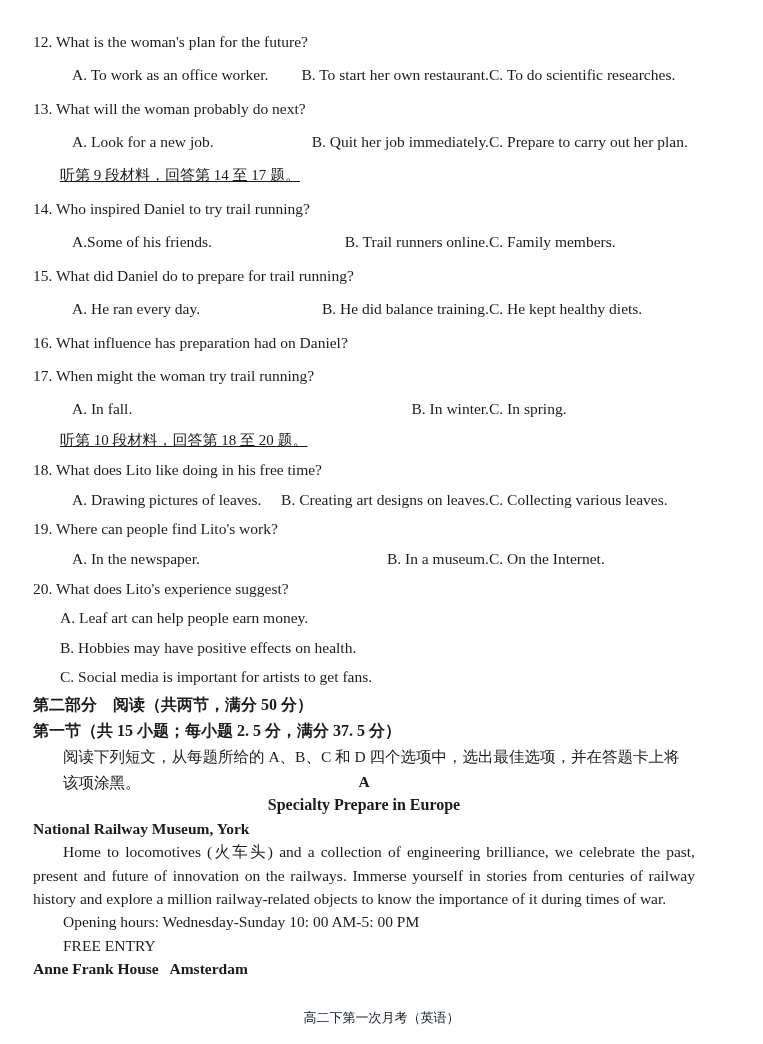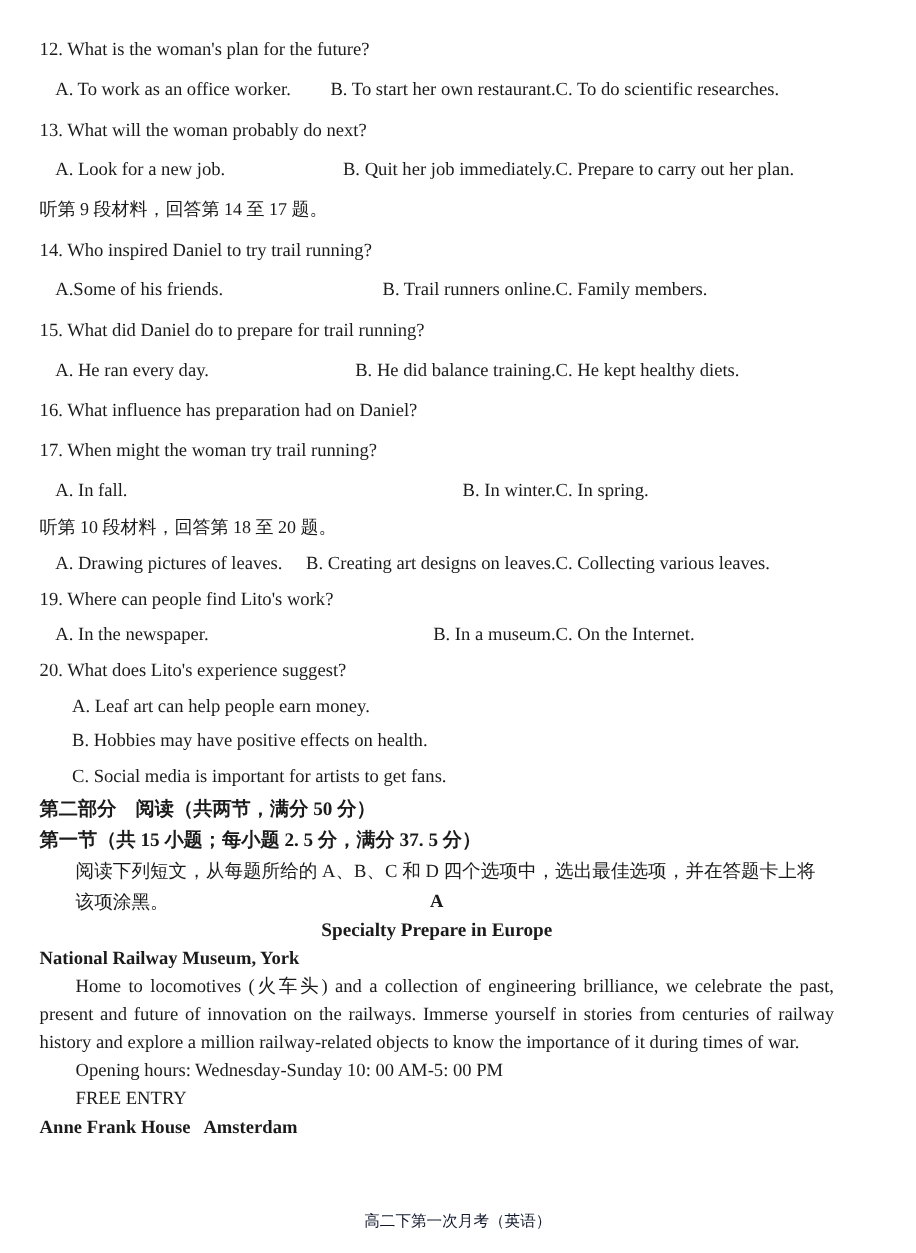--- a/index.html
+++ b/index.html
@@ -17,29 +17,29 @@
     width: 763px; height: 820px;
     padding: 14px 68px 0 33px;
   }
   
   .sec-listen-a .line { height: 33.4px; line-height: 33.4px; }
   
   .sec-listen-b .line { height: 29.6px; line-height: 29.6px; }
   .q-line { font-size: 15.5px; white-space: nowrap; }
   .opt-row {
     display: flex;
-    margin-left: 13px;
+    margin-left: 39px;
     font-size: 15.5px;
     white-space: nowrap;
   }
   .opt-a { width: 195px; flex: none; }
   .opt-b { width: 222px; flex: none; text-align: right; }
   .opt-c { flex: 1; }
   .opt-stacked { margin-left: 27px; font-size: 15.5px; white-space: nowrap; }
-  .cn-note { font-size: 15px; }
+  .cn-note { margin-left: 27px; font-size: 15px; text-decoration: underline; }
   
   .sec-part2 .line { height: 26px; line-height: 26px; }
   .cn-header { font-weight: bold; font-size: 16px; white-space: pre-wrap; }
   .cn-instr { margin-left: 30px; font-size: 15.5px; }
   
   .sec-passage { width: 662px; }
   .sec-passage .line { height: 23.4px; line-height: 23.4px; }
   .center { text-align: center; }
   .passage-label { font-size: 15.5px; font-weight: bold; }
   .passage-title { font-size: 16px; font-weight: bold; }
@@ -96,20 +96,21 @@
     <div class="line q-line">17. When might the woman try trail running?</div>
     <div class="line opt-row">
       <span class="opt-a">A. In fall.</span>
       <span class="opt-b">B. In winter.</span>
       <span class="opt-c">C. In spring.</span>
     </div>
   </div>
 
   <div class="sec-listen-b">
     <div class="line cn-note">听第 10 段材料，回答第 18 至 20 题。</div>
+    <div class="line q-line">18. What does Lito like doing in his free time?</div>
     <div class="line opt-row">
       <span class="opt-a">A. Drawing pictures of leaves.</span>
       <span class="opt-b">B. Creating art designs on leaves.</span>
       <span class="opt-c">C. Collecting various leaves.</span>
     </div>
     <div class="line q-line">19. Where can people find Lito's work?</div>
     <div class="line opt-row">
       <span class="opt-a">A. In the newspaper.</span>
       <span class="opt-b">B. In a museum.</span>
       <span class="opt-c">C. On the Internet.</span>

